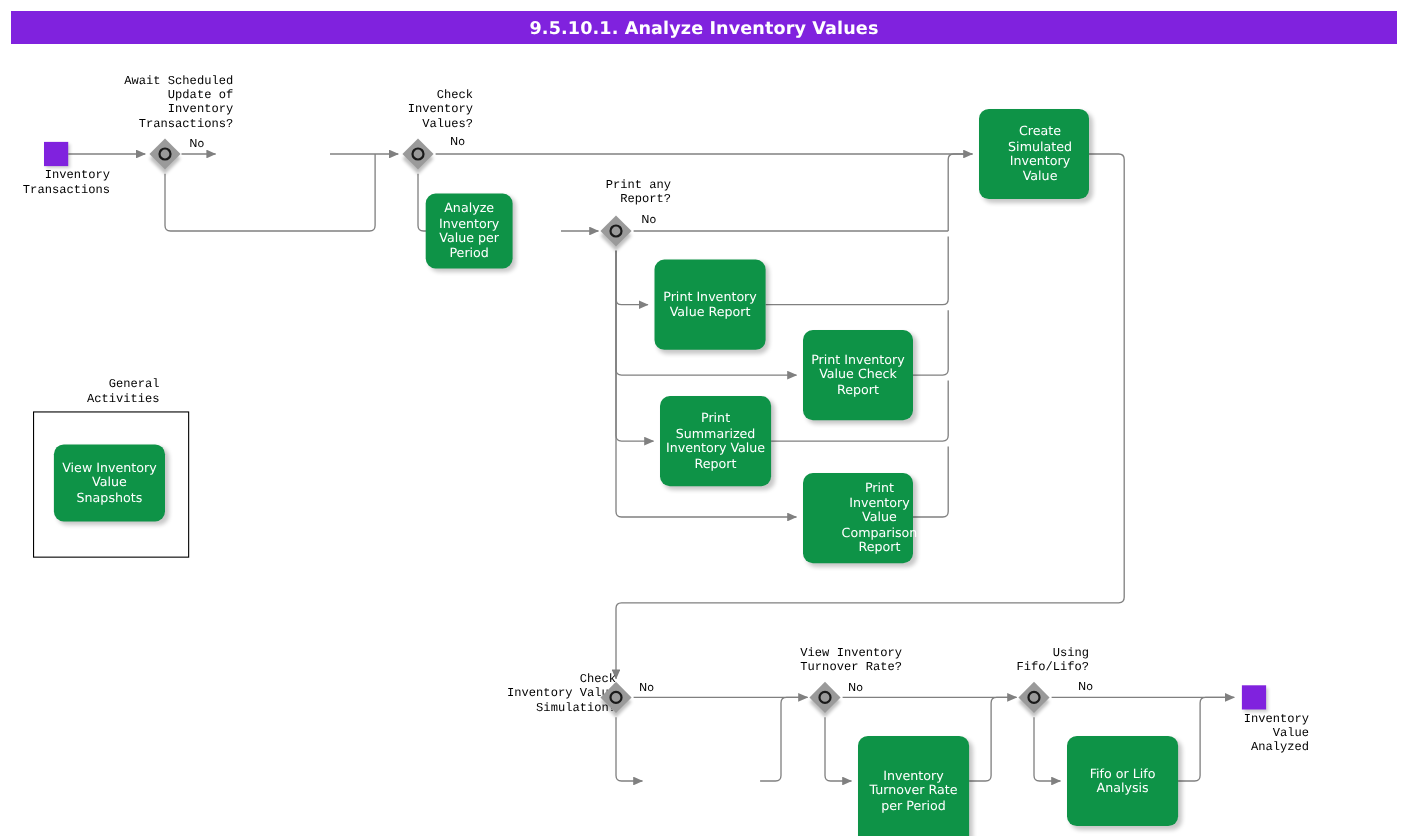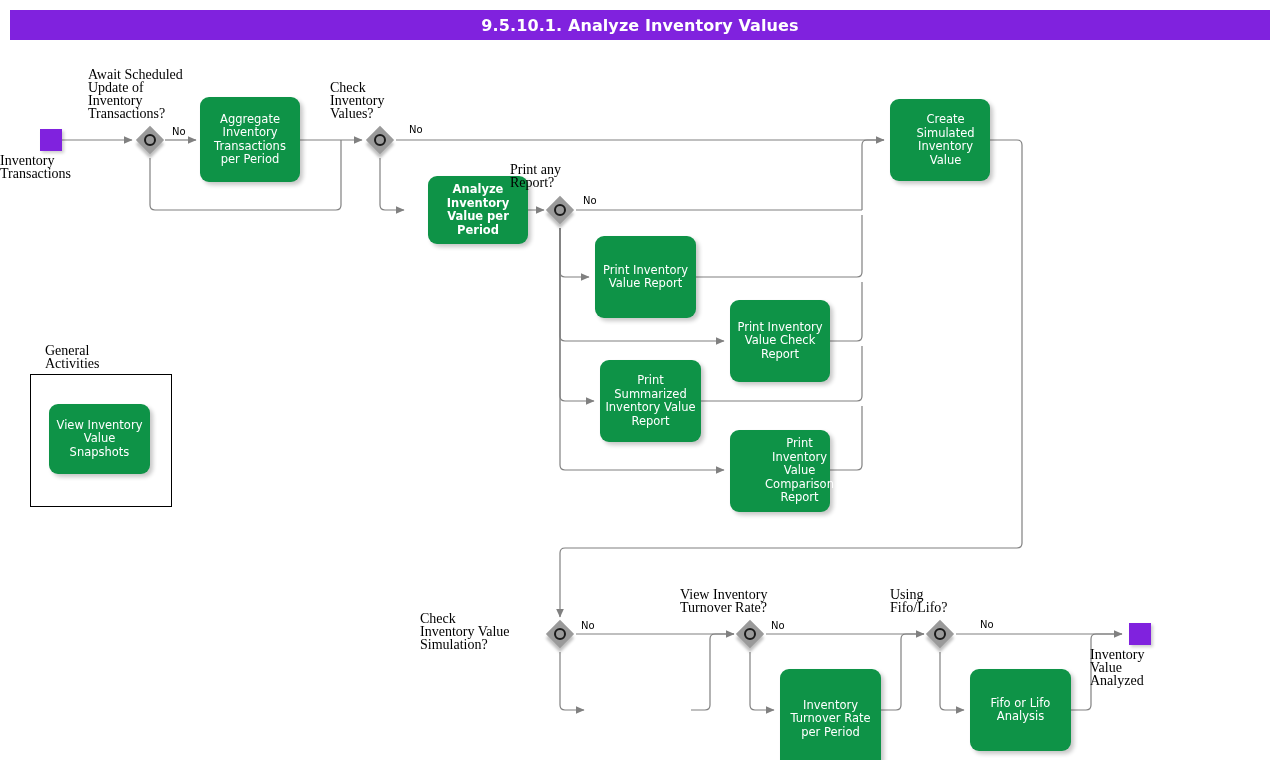--- a/index.html
+++ b/index.html
@@ -94,25 +94,25 @@
     position: absolute;
     width: 22px;
     height: 22px;
     background: #8022DE;
     box-shadow: 2px 2px 3px rgba(0,0,0,0.20);
   }
   
   .lbl {
     position: absolute;
     color: #000000;
-    font-size: 14px;
+    font-size: 11px;
     line-height: 13px;
-    text-align: left;
+    text-align: right;
     white-space: pre-line;
-    font-family: Liberation Serif, serif;
+    font-family: Liberation Mono, monospace;
   }
   .lbl-no {
     position: absolute;
     color: #000000;
     font-size: 10px;
     line-height: 13px;
     font-family: "DejaVu Sans", "Liberation Sans", sans-serif;
   }
   
   .group-frame {
@@ -194,35 +194,31 @@
   <div class="lbl" style="left:88px; top:68px; width:124px;">Await Scheduled
 Update of
 Inventory
 Transactions?</div>
   <div class="gateway" style="left:136px; top:126px;">
     <div class="dia"></div>
     <div class="ring"></div>
   </div>
   <div class="lbl-no" style="left:172px; top:125px;">No</div>
 
-  <div class="task" style="left:200px; top:97px; width:100px; height:85px;">Aggregate
-Inventory
-Transactions per
-Period</div>
 
   <div class="lbl" style="left:330px; top:81px; width:100px;">Check
 Inventory
 Values?</div>
   <div class="gateway" style="left:366px; top:126px;">
     <div class="dia"></div>
     <div class="ring"></div>
   </div>
   <div class="lbl-no" style="left:409px; top:123px;">No</div>
 
-  <div class="task" style="left:428px; top:176px; width:100px; height:68px;font-weight:bold;">Analyze
+  <div class="task" style="left:387px; top:176px; width:79px; height:68px;">Analyze
 Inventory Value
 per Period</div>
 
   <div class="lbl" style="left:510px; top:163px; width:100px;">Print any
 Report?</div>
   <div class="gateway" style="left:546px; top:196px;">
     <div class="dia"></div>
     <div class="ring"></div>
   </div>
   <div class="lbl-no" style="left:583px; top:194px;">No</div>

